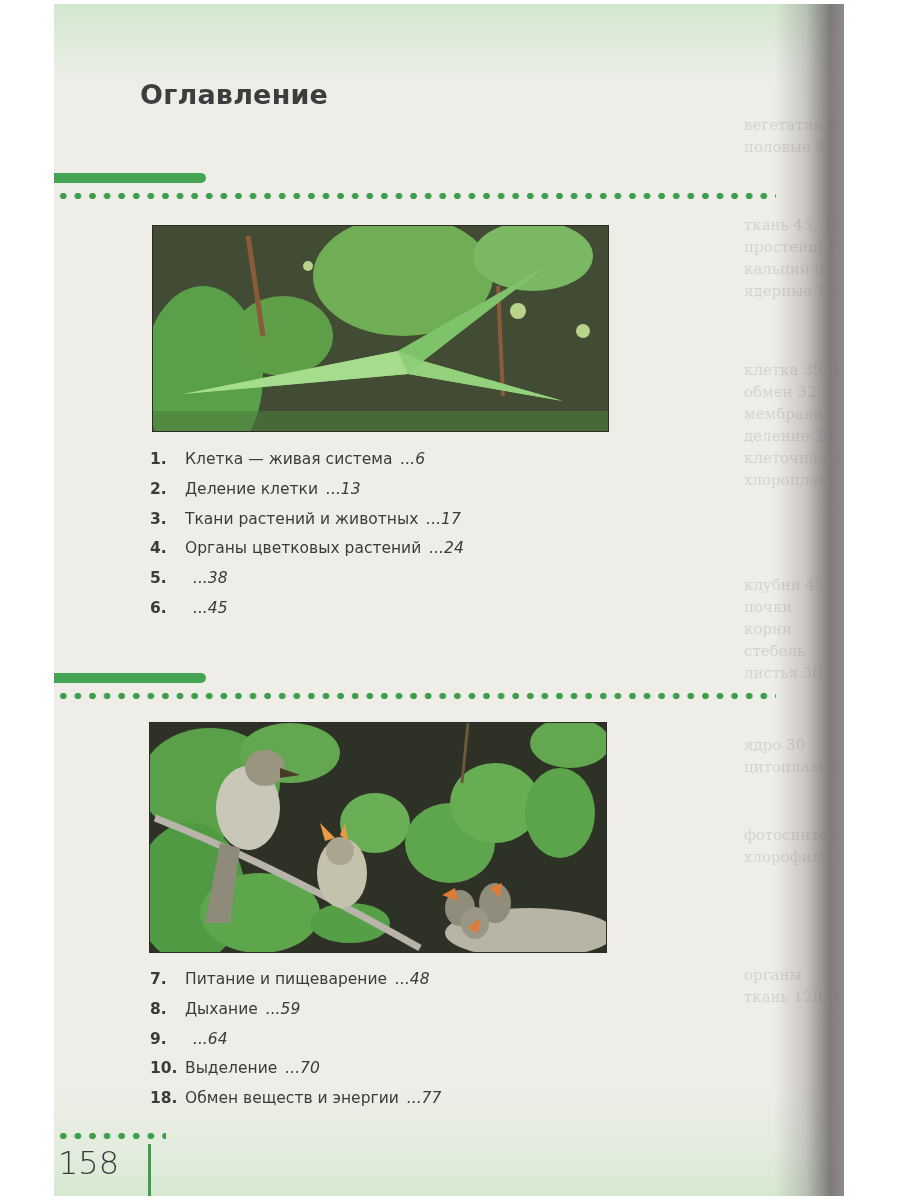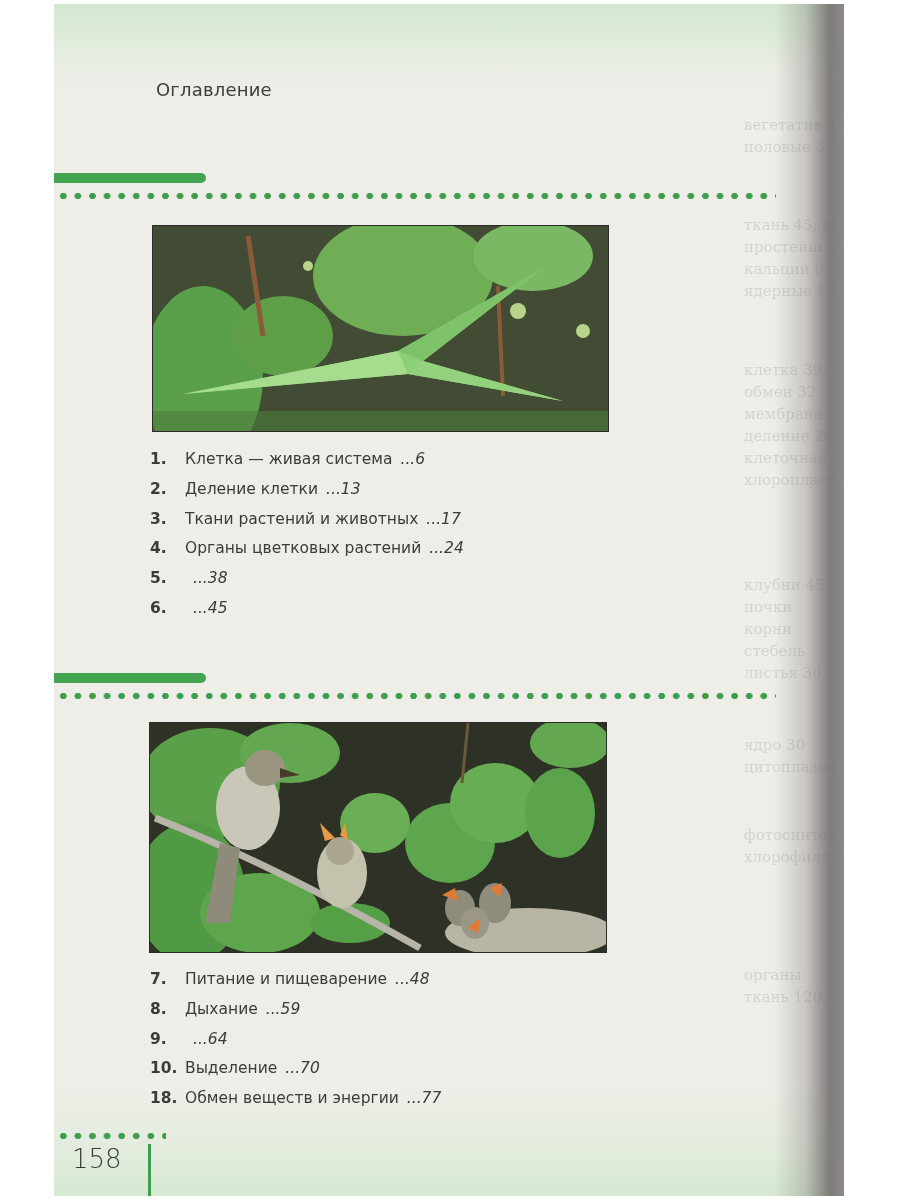--- a/index.html
+++ b/index.html
@@ -13,21 +13,21 @@
   }
   .page-edge {
     position: absolute; right: 0; top: 0; width: 70px; height: 100%;
     background: linear-gradient(90deg, rgba(0,0,0,0) 0%, rgba(130,125,125,0.35) 45%, rgba(110,105,105,0.85) 80%, #8e8a8a 100%);
   }
   .ghost {
     position: absolute; left: 690px; color: rgba(120,120,120,0.22);
     font-family: "DejaVu Serif", serif; font-size: 15px; line-height: 22px; white-space: nowrap;
   }
   .title {
-    position: absolute; left: 102px; top: 75px; font-size: 18px; font-weight: normal; color: #3d3d3d; letter-spacing: 0.2px;
+    position: absolute; left: 86px; top: 75px; font-size: 27px; font-weight: bold; color: #3d3d3d; letter-spacing: 0.2px;
   }
   .part-header { position: absolute; left: 0; height: 30px; width: 790px; }
   .part-bar {
     position: absolute; left: 0; top: 9px; width: 152px; height: 10px;
     background: #43a552; border-radius: 0 6px 6px 0;
   }
   .part-title {
     position: absolute; left: 162px; top: 0; font-size: 19px; white-space: nowrap; color: #3b3b3b;
   }
   .part-title .lbl { font-weight: normal; }
@@ -40,21 +40,21 @@
   .photo {
     position: absolute; border: 1px solid #2b2b2b; overflow: hidden;
   }
   .toc-list { position: absolute; left: 96px; list-style: none; }
   .toc-item { height: 29.8px; font-size: 15.5px; white-space: nowrap; color: #3b3b3b; display: flex; align-items: baseline; }
   .toc-num { font-weight: bold; width: 35px; display: inline-block; }
   .toc-page { font-style: italic; margin-left: 8px; }
   .footer-dots { position: absolute; left: 2px; top: 1128px; width: 110px; height: 8px;
     background-image: radial-gradient(circle, #3d9e4d 3px, transparent 3.5px);
     background-size: 14.6px 8px; background-repeat: repeat-x; }
-  .page-number { position: absolute; left: 18px; top: 1140px; font-size: 26px; color: #3a3a3a; font-family: "DejaVu Sans", sans-serif; font-weight: 300; }
+  .page-number { position: absolute; left: 4px; top: 1140px; font-size: 32px; color: #3a3a3a; font-family: "DejaVu Sans", sans-serif; font-weight: 300; }
   .page-rule { position: absolute; left: 94px; top: 1140px; width: 3px; height: 52px; background: #3d9e4d; }
 </style>
 </head>
 <body>
 
 <div class="page">
 
   <div class="ghost" style="top:110px;">вегетатив 40<br>половые 37</div>
   <div class="ghost" style="top:210px;">ткань 45, 46<br>простейш 10<br>кальций 9<br>ядерные 19</div>
   <div class="ghost" style="top:355px;">клетка 39, 120<br>обмен 32<br>мембрана<br>деление 28<br>клеточная 126<br>хлоропласт 33</div>

